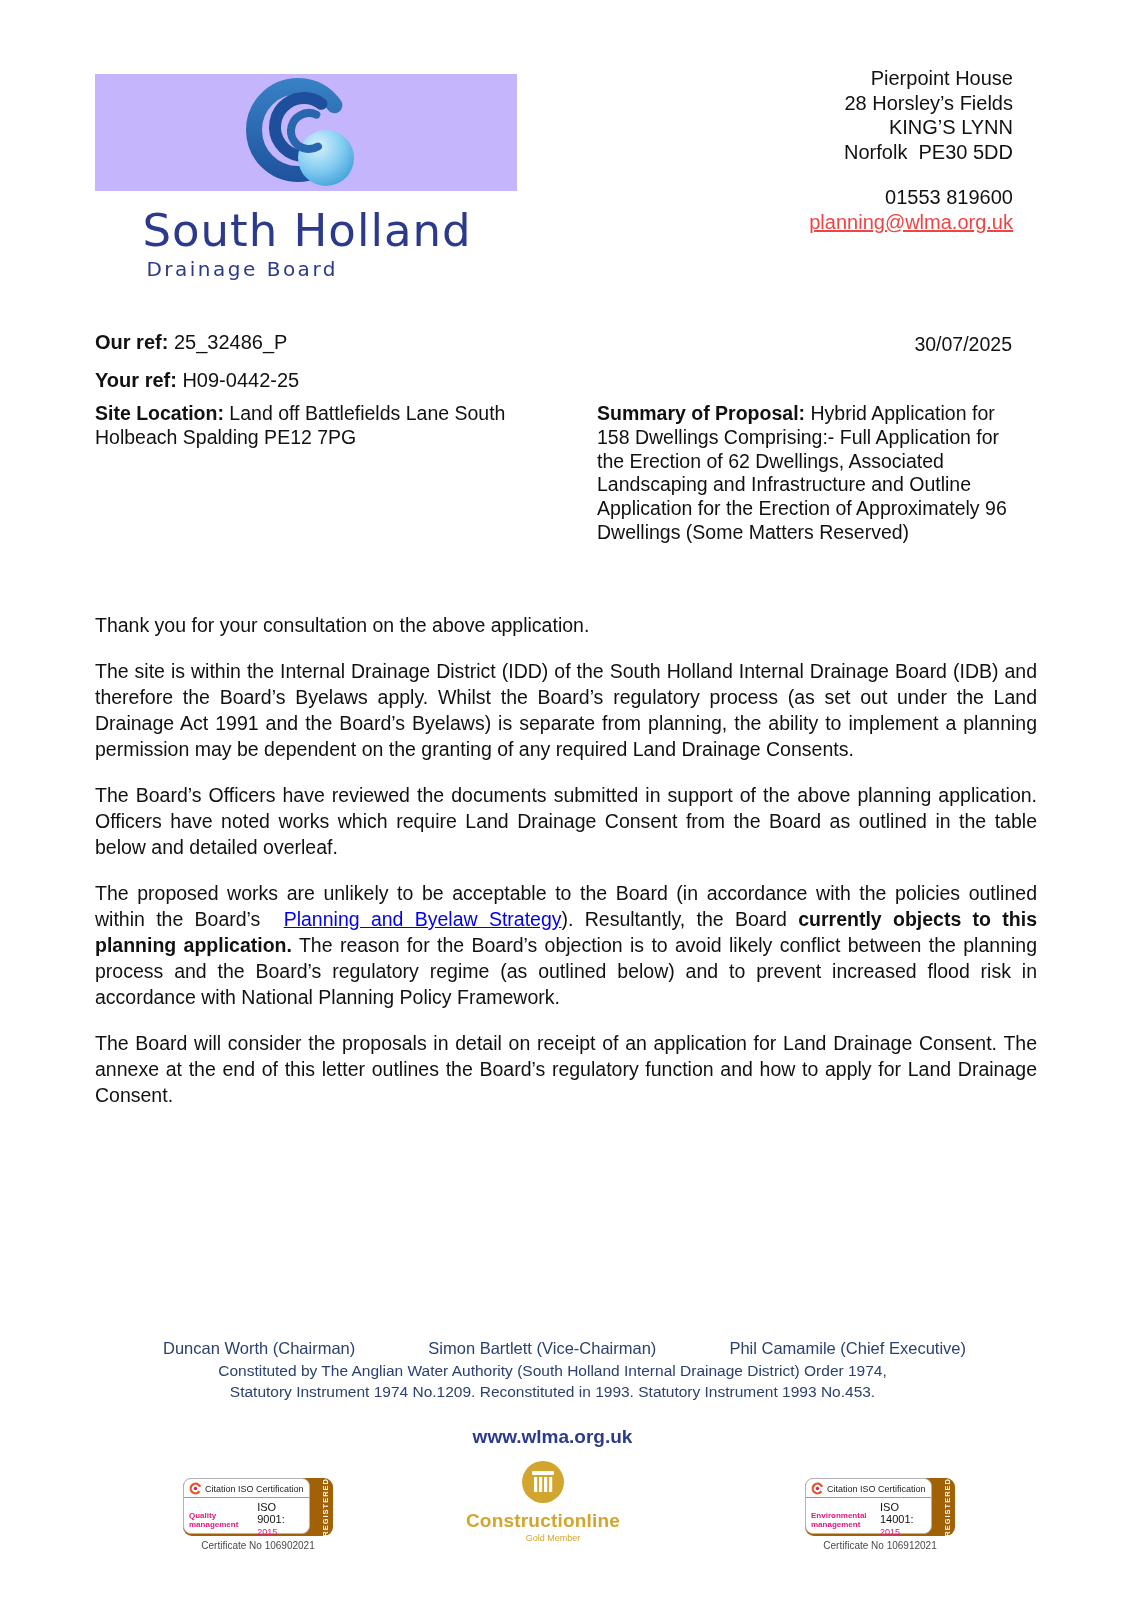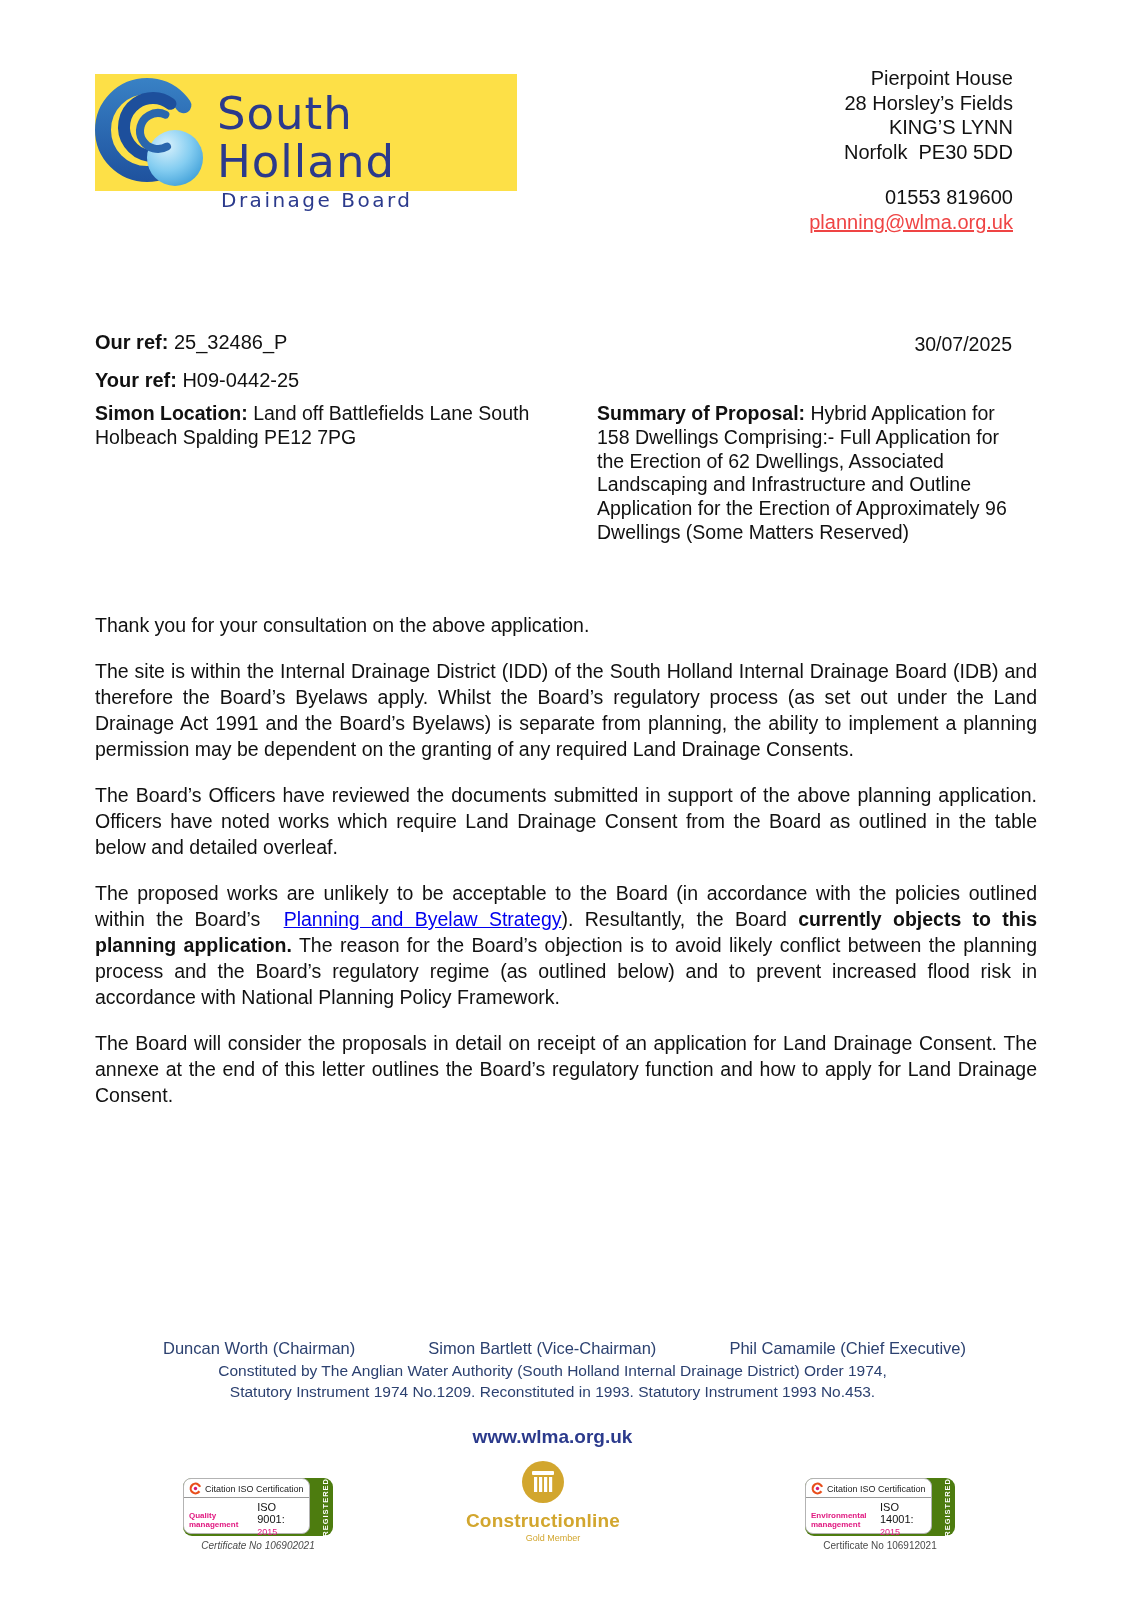--- a/index.html
+++ b/index.html
@@ -1,20 +1,20 @@
 <!DOCTYPE html>
 <html><head>
 <meta charset="utf-8">
 <style>
   html,body{margin:0;padding:0;background:#ffffff;}
   body{width:1131px;height:1600px;position:relative;font-family:"Liberation Sans",sans-serif;color:#111;}
   .page{position:absolute;inset:0;background:#fff;overflow:hidden;}
 
   
-  .logo-wrap{position:absolute;left:95px;top:74px;width:422px;height:117px;background:#fde047;display:flex;align-items:flex-start;}
+  .logo-wrap{position:absolute;left:95px;top:74px;width:422px;height:117px;background:#c4b5fd;display:flex;align-items:center;flex-direction:column;}
   .logo-icon{width:120px;height:117px;flex:0 0 auto;}
   .logo-text{padding-top:16px;padding-left:2px;color:#2b3a8c;}
   .logo-title{font-size:45px;line-height:48px;font-weight:400;letter-spacing:1px;font-family:"DejaVu Sans",sans-serif;}
   .logo-sub{font-size:20px;line-height:24px;letter-spacing:2.5px;margin-top:2px;margin-left:4px;font-family:"DejaVu Sans",sans-serif;}
 
   .addr{position:absolute;top:66px;right:118px;text-align:right;font-size:20px;line-height:24.5px;color:#111;}
   .addr .gap{height:21px;}
   .addr a, .email-link{color:#ef4444;text-decoration:underline;cursor:pointer;}
 
   
@@ -32,21 +32,21 @@
   .link{color:#0000EE;text-decoration:underline;cursor:pointer;margin-left:12px;}
   .b{font-weight:bold;}
 
   
   .officers{position:absolute;left:95px;top:1339px;width:941px;display:flex;justify-content:space-between;
             padding:0 70px 0 68px;box-sizing:border-box;color:#2c4170;font-size:16.5px;}
   .constitution{position:absolute;left:0;top:1361px;width:1105px;text-align:center;color:#2c4170;font-size:15.5px;line-height:20.5px;}
   .website{position:absolute;left:0;top:1426px;width:1105px;text-align:center;color:#2b3a8c;font-size:19px;font-weight:bold;}
 
   
-  .badge{position:absolute;width:150px;height:58px;background:#4d7c0f;border-radius:9px;}
+  .badge{position:absolute;width:150px;height:58px;background:#a16207;border-radius:9px;}
   .badge-white{position:absolute;left:0;top:0;width:127px;height:56px;background:#fff;border:1.5px solid #b3b3b3;border-radius:8px;box-sizing:border-box;}
   .badge-head{display:flex;align-items:center;gap:3px;padding:3px 2px 2px 5px;border-bottom:1px solid #999;}
   .badge-brand{font-size:9px;color:#222;white-space:nowrap;}
   .badge-body{display:flex;align-items:center;padding:3px 2px 0 5px;gap:17px;}
   .badge-scheme{color:#e11a81;font-size:8px;line-height:9px;font-weight:bold;width:52px;}
   .badge-standard{font-size:11px;line-height:12px;color:#111;}
   .badge-year{color:#e11a81;font-size:9px;text-align:right;}
   .badge-reg{position:absolute;right:3px;top:0;height:58px;display:flex;align-items:center;justify-content:center;}
   .badge-reg span{writing-mode:vertical-rl;transform:rotate(180deg);color:#fff;font-size:7.5px;letter-spacing:1px;font-weight:bold;}
   .badge-cert{position:absolute;width:160px;text-align:center;font-size:10px;color:#4a4a4a;}
@@ -97,21 +97,21 @@
   <div class="ref-row" style="top:331px;">
     <b>Our ref:</b>
     <span>25_32486_P</span>
   </div>
   <div class="date">30/07/2025</div>
   <div class="ref-row" style="top:369px;">
     <b>Your ref:</b>
     <span>H09-0442-25</span>
   </div>
   <div class="site-block">
-    <b>Simon Location:</b>
+    <b>Site Location:</b>
     <span>Land off Battlefields Lane South Holbeach Spalding PE12 7PG</span>
   </div>
   <div class="summary-block">
     <b>Summary of Proposal:</b><span>&nbsp;Hybrid Application for 158 Dwellings Comprising:- Full Application for the Erection of 62 Dwellings, Associated Landscaping and Infrastructure and Outline Application for the Erection of Approximately 96 Dwellings (Some Matters Reserved)</span>
   </div>
 
   <div class="body-flow">
     <p class="nojust">Thank you for your consultation on the above application.</p>
     <p>The site is within the Internal Drainage District (IDD) of the South Holland Internal Drainage Board (IDB) and therefore the Board’s Byelaws apply. Whilst the Board’s regulatory process (as set out under the Land Drainage Act 1991 and the Board’s Byelaws) is separate from planning, the ability to implement a planning permission may be dependent on the granting of any required Land Drainage Consents.</p>
     <p>The Board’s Officers have reviewed the documents submitted in support of the above planning application. Officers have noted works which require Land Drainage Consent from the Board as outlined in the table below and detailed overleaf.</p>
@@ -148,21 +148,21 @@
           <div>ISO</div>
           <div><span>9001:</span>
                <span class="badge-year">2015</span></div>
         </div>
       </div>
     </div>
     <div class="badge-reg">
       <span>REGISTERED</span>
     </div>
   </div>
-  <div class="badge-cert" style="left:178px;top:1540px;font-style:italic;">Certificate No 106902021</div>
+  <div class="badge-cert" style="left:178px;top:1540px;">Certificate No 106902021</div>
 
   <div class="cl-wrap">
     <svg width="44" height="44" viewBox="0 0 44 44">
       <circle cx="22" cy="22" r="21" fill="#d2a62e"></circle>
       <rect x="11" y="11" width="22" height="4" rx="1" fill="#fff"></rect>
       <rect x="13" y="17" width="3.2" height="15" fill="#fff"></rect>
       <rect x="18" y="17" width="3.2" height="15" fill="#fff"></rect>
       <rect x="23" y="17" width="3.2" height="15" fill="#fff"></rect>
       <rect x="28" y="17" width="3.2" height="15" fill="#fff"></rect>
     </svg>

